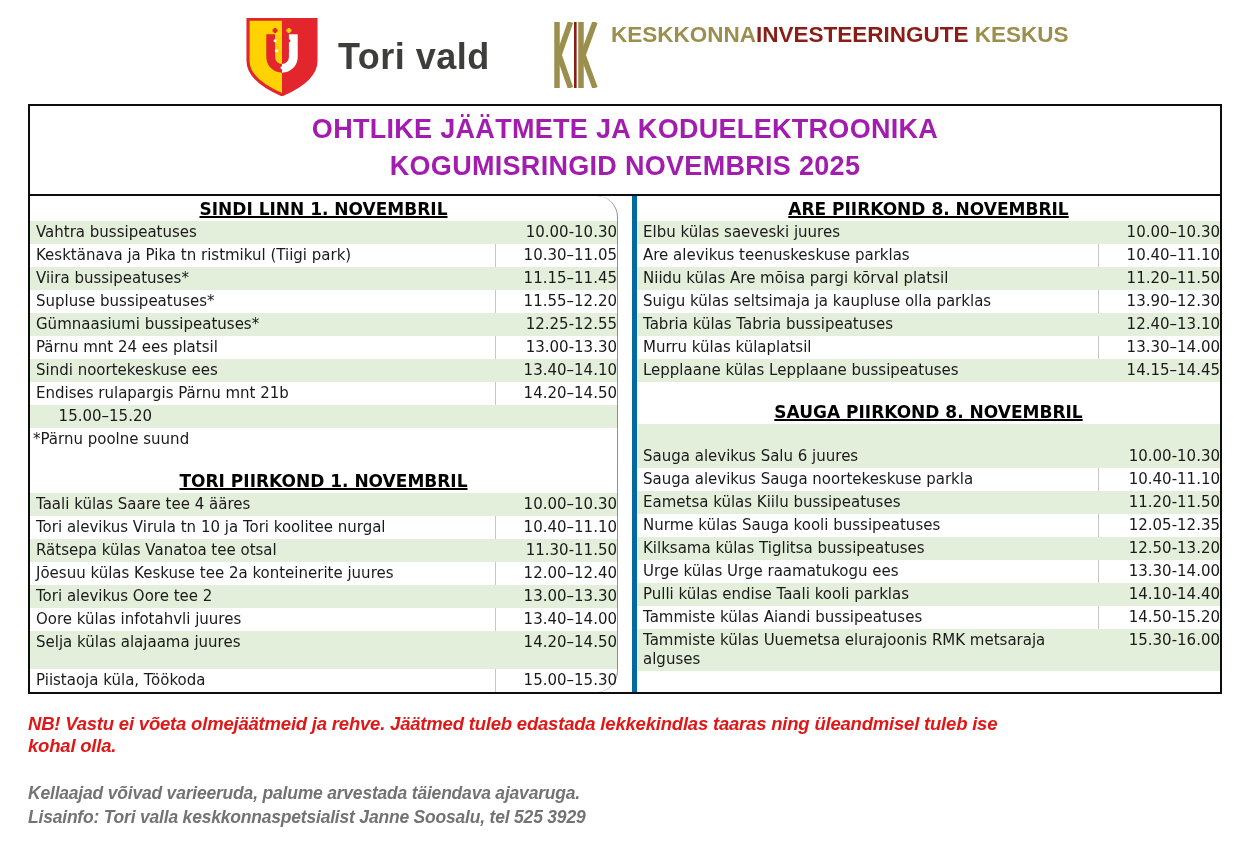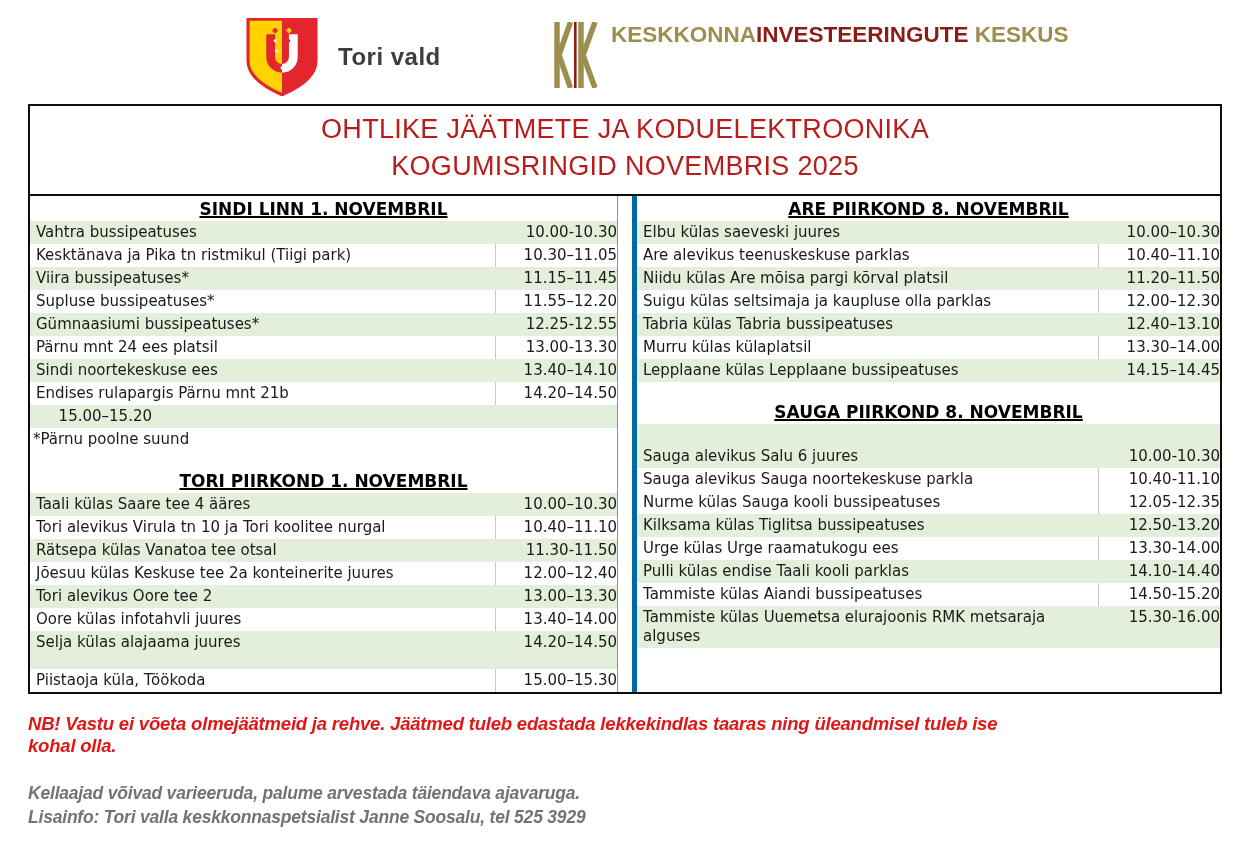--- a/index.html
+++ b/index.html
@@ -2,34 +2,34 @@
 <html style="--row-green: #e3eedb; --warning-red: #e01717; --kik-olive: #9c8f4e; --kik-darkred: #8a1d15; --tori-red: #e3262d; --tori-yellow: #ffd200;"><head>
 <meta charset="utf-8">
 <style>
   * { box-sizing: border-box; margin: 0; padding: 0; }
   html,body { width: 1250px; height: 847px; background: #fff; overflow: hidden; }
   body { font-family: "DejaVu Sans", sans-serif; color: #1a1a1a; }
 
   
   .logo-header { position: relative; height: 104px; }
   .tori-logo-group { position: absolute; left: 244px; top: 18px; display: flex; align-items: center; gap: 18px; }
-  .tori-wordmark { font-family: "Liberation Sans", sans-serif; font-weight: bold; font-size: 24px; color: #3d3d3c; letter-spacing: 0.5px; }
+  .tori-wordmark { font-family: "Liberation Sans", sans-serif; font-weight: bold; font-size: 36px; color: #3d3d3c; letter-spacing: 0.5px; }
   .kik-logo-group { position: absolute; left: 553px; top: 22px; display: flex; gap: 12px; }
   .kik-wordmark { font-family: "Liberation Sans", sans-serif; font-weight: bold; font-size: 22.5px; letter-spacing: 0; white-space: nowrap; }
   .kik-olive { color: var(--kik-olive); }
   .kik-darkred { color: var(--kik-darkred); }
 
   
   .schedule-box { margin: 0 28px; border: 2px solid #0d0d0d; background: #fff; }
   .box-title { text-align: center; padding: 5px 0 9px; border-bottom: 2px solid #0d0d0d; }
-  .box-title .line { font-family: "Liberation Sans", sans-serif; font-weight: normal; font-size: 27px; line-height: 37px; color: #b91c1c; letter-spacing: 0.3px; }
+  .box-title .line { font-family: "Liberation Sans", sans-serif; font-weight: bold; font-size: 27px; line-height: 37px; color: #a21caf; letter-spacing: 0.3px; }
 
   .tables { display: flex; align-items: stretch; }
   .col { width: calc(50% - 7px); display: flex; flex-direction: column; }
-  .col-left  { border-right: 1px solid #8f8f8f; }
+  .col-left  { border-right: 1px solid #8f8f8f; border-radius: 21px; }
   .col-right { border-left: 5px solid #0369a1; }
   .gutter { width: 14px; }
 
   .section.gap { margin-top: 17px; }
   .section-title { text-align: center; font-weight: bold; font-size: 17px; line-height: 20px; padding: 3px 0 2px; text-decoration: underline; text-decoration-thickness: 2px; color: #000; }
 
   .row { display: flex; align-items: stretch; min-height: 23px; font-size: 15px; line-height: 19px; }
   .row.shaded { background: var(--row-green); }
   .place { flex: 1; padding: 2px 4px 2px 6px; }
   .time  { width: 122px; text-align: right; padding: 2px 0 2px 2px; border-left: 1px solid #c6c6c6; white-space: nowrap; }
@@ -199,21 +199,21 @@
           <div class="row">
             <div class="place">Are alevikus teenuskeskuse parklas</div>
             <div class="time">10.40–11.10</div>
           </div>
           <div class="row shaded">
             <div class="place">Niidu külas Are mõisa pargi kõrval platsil</div>
             <div class="time">11.20–11.50</div>
           </div>
           <div class="row">
             <div class="place">Suigu külas seltsimaja ja kaupluse olla parklas</div>
-            <div class="time">12.00–12.30</div>
+            <div class="time">13.90–12.30</div>
           </div>
           <div class="row shaded">
             <div class="place">Tabria külas Tabria bussipeatuses</div>
             <div class="time">12.40–13.10</div>
           </div>
           <div class="row">
             <div class="place">Murru külas külaplatsil</div>
             <div class="time">13.30–14.00</div>
           </div>
           <div class="row shaded">
@@ -224,20 +224,24 @@
         <div class="section gap">
           <div class="section-title">SAUGA PIIRKOND 8. NOVEMBRIL</div>
           <div class="row shaded pad_top">
             <div class="place">Sauga alevikus Salu 6 juures</div>
             <div class="time">10.00-10.30</div>
           </div>
           <div class="row">
             <div class="place">Sauga alevikus Sauga noortekeskuse parkla</div>
             <div class="time">10.40-11.10</div>
           </div>
+          <div class="row shaded">
+            <div class="place">Eametsa külas Kiilu bussipeatuses</div>
+            <div class="time">11.20-11.50</div>
+          </div>
           <div class="row">
             <div class="place">Nurme külas Sauga kooli bussipeatuses</div>
             <div class="time">12.05-12.35</div>
           </div>
           <div class="row shaded">
             <div class="place">Kilksama külas Tiglitsa bussipeatuses</div>
             <div class="time">12.50-13.20</div>
           </div>
           <div class="row">
             <div class="place">Urge külas Urge raamatukogu ees</div>

